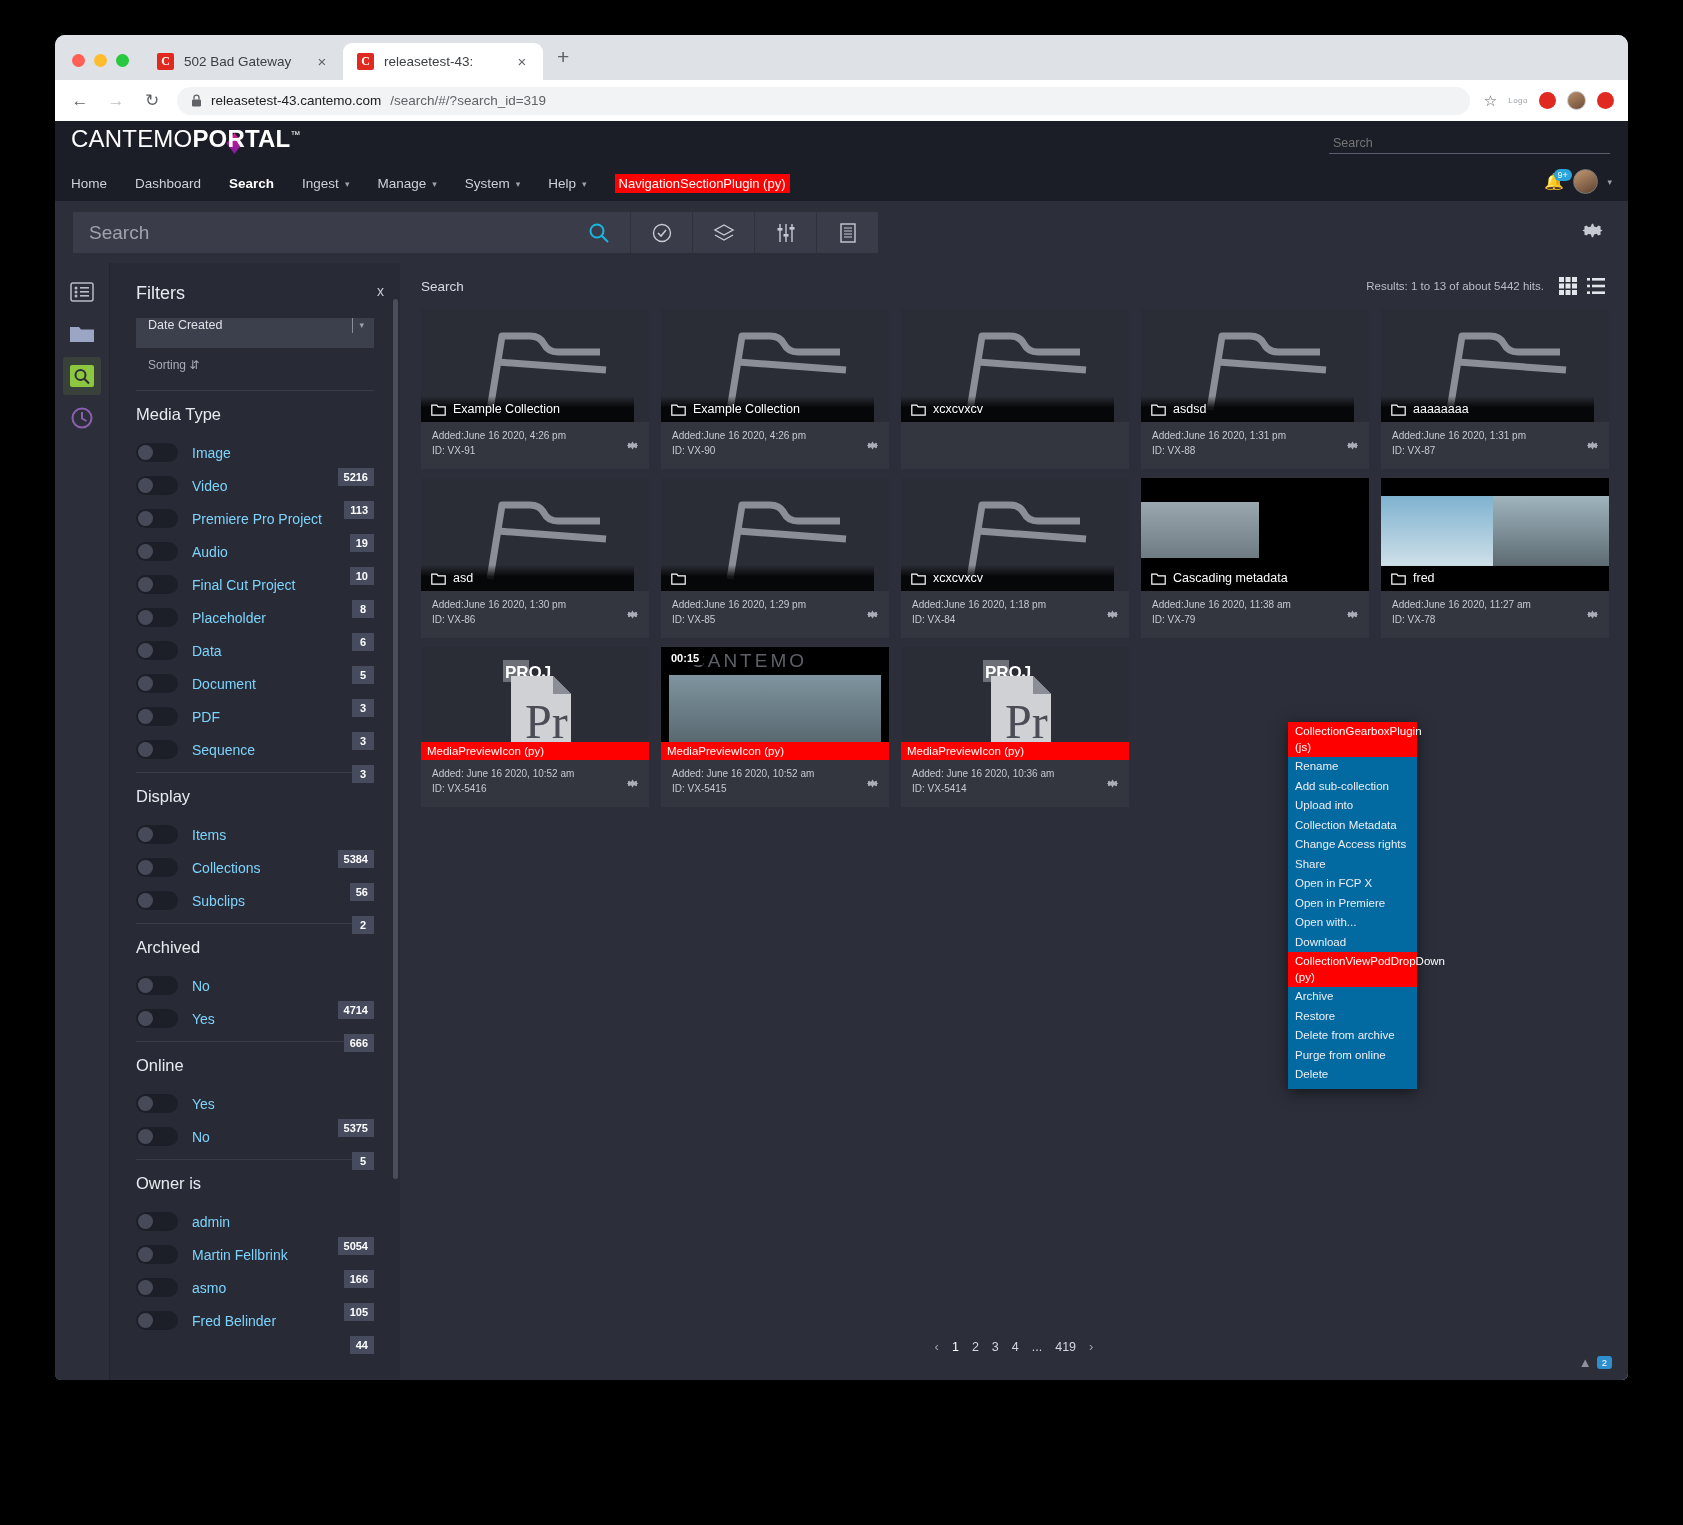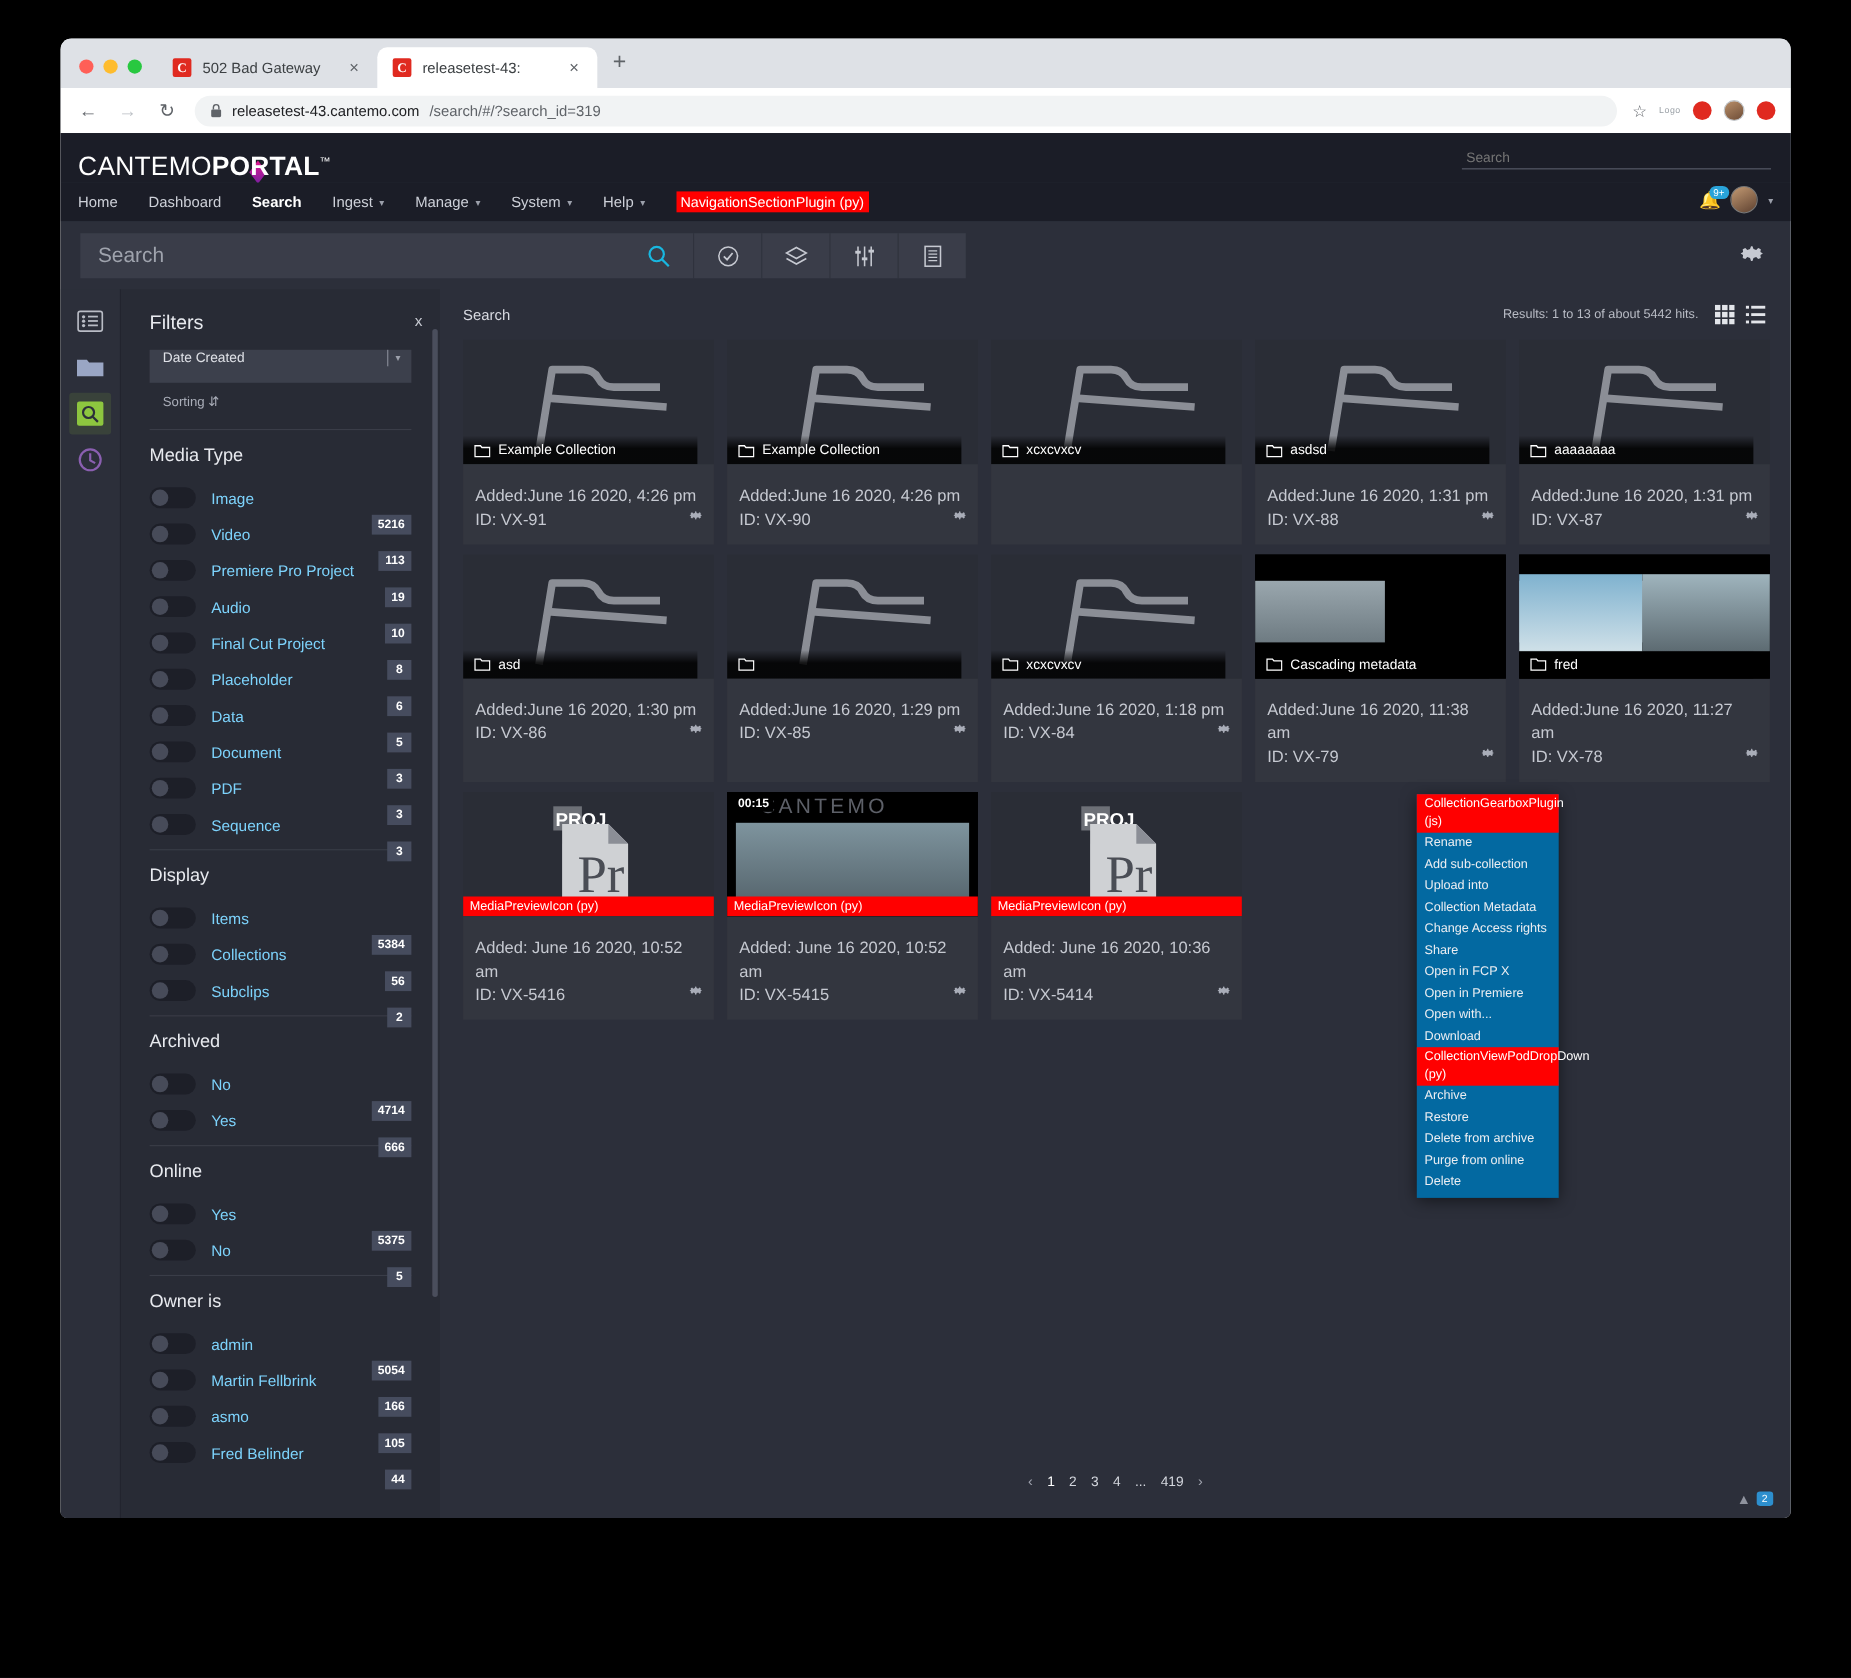--- a/index.html
+++ b/index.html
@@ -51,21 +51,21 @@
   .url-path { color:#5f6368; }
   .bar-right { display:flex; align-items:center; gap:11px; }
   .star { color:#5f6368; font-size:15px; }
   .ext-pill { font-size:8px; color:#9aa0a6; letter-spacing:.5px; }
   .ext-circ { width:17px; height:17px; border-radius:50%; background:#e02a20; }
   .avatar-br { width:19px; height:19px; border-radius:50%; background:linear-gradient(150deg,#b98f6a,#6d4c36); border:1px solid #c0c4c8; }
 
   
   .app { position:absolute; left:0; top:86px; right:0; bottom:0; background:#2c2f3a; overflow:hidden; }
   .topbar { height:45px; background:#1b1d27; position:relative; }
-  .logo { position:absolute; left:16px; top:17px; font-size:24px; letter-spacing:.2px; color:#fff; font-weight:300; }
+  .logo { position:absolute; left:16px; top:4px; font-size:24px; letter-spacing:.2px; color:#fff; font-weight:300; }
   .logo b { font-weight:800; }
   .logo .tm { font-size:10px; vertical-align:super; }
   .logo-diamond { display:inline-block; width:13px; height:13px; background:linear-gradient(135deg,#e2178f,#7b1fa2); transform:rotate(45deg) skew(8deg,8deg); position:absolute; left:157px; top:12px; z-index:0; }
   .logo-text { position:relative; z-index:1; }
   .top-search {
     position:absolute; right:18px; top:11px; width:281px; height:22px;
     background:transparent; border:none; border-bottom:1px solid #5b5f6d;
     color:#cfd2da; font-size:12.5px; padding:0 4px; outline:none; font-family:inherit;
   }
 
@@ -130,21 +130,21 @@
 
   .grid { position:absolute; left:21px; top:46px; right:18px; display:flex; flex-wrap:wrap; gap:9px 12px; }
   .card { width:228px; background:#33363f; position:relative; }
   .thumb { height:113px; background:#2a2d36; position:relative; overflow:hidden; }
   .folder-svg { position:absolute; left:50%; top:52%; transform:translate(-50%,-50%); }
   .cardname {
     position:absolute; left:0; right:15px; bottom:0; height:26px;
     background:linear-gradient(180deg,rgba(0,0,0,.0),rgba(0,0,0,.85) 45%);
     display:flex; align-items:center; gap:7px; padding:0 10px; font-size:12.5px; color:#fff;
   }
-  .cardmeta { padding:18px 11px 11px; font-size:15px; color:#c6c9d1; line-height:1.45; position:relative; }
+  .cardmeta { padding:7px 11px 11px; font-size:10px; color:#c6c9d1; line-height:1.45; position:relative; }
   .cardgear { position:absolute; right:9px; bottom:12px; }
   .plugin-banner {
     position:absolute; left:0; right:0; bottom:0; background:#ff0000; color:#fff;
     font-size:11.5px; padding:3px 6px; font-weight:500;
   }
   .video-thumb { background:#000; display:flex; }
   .tc { position:absolute; left:6px; top:4px; background:#000; color:#fff; font-size:11px; padding:1px 4px; font-weight:bold; z-index:3; }
 
   
   .ctxmenu {

